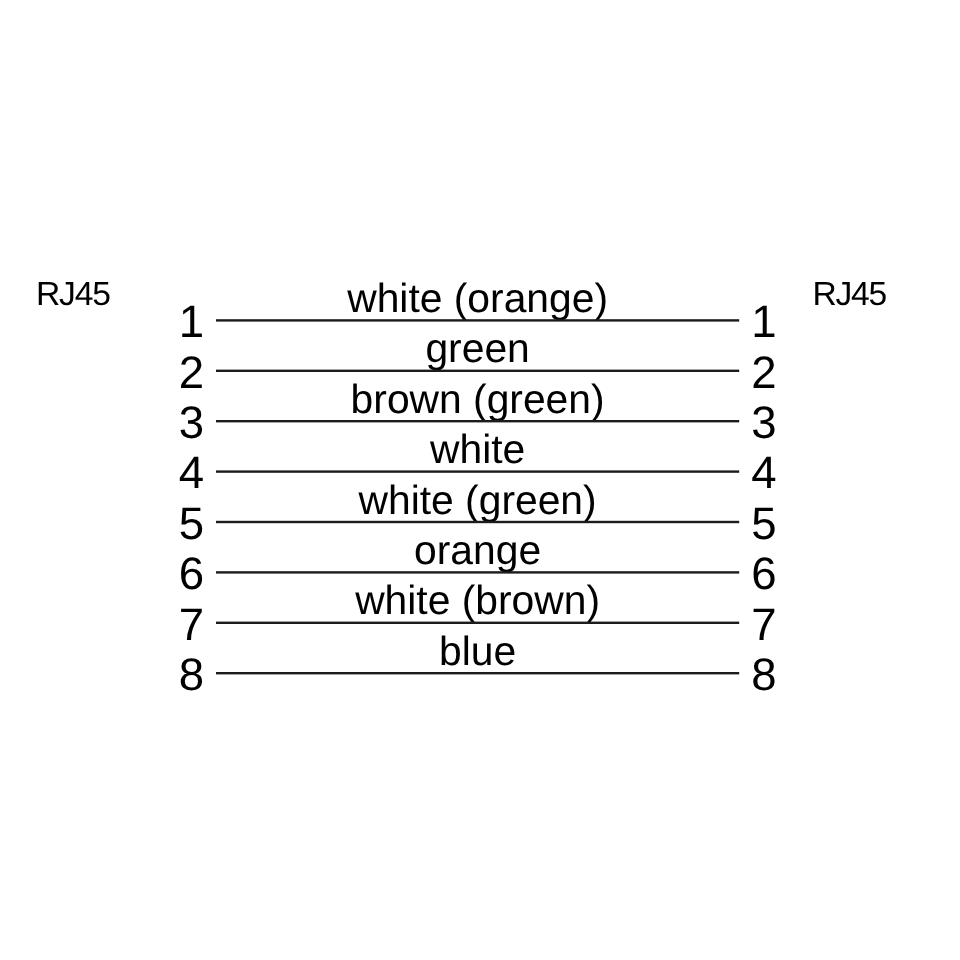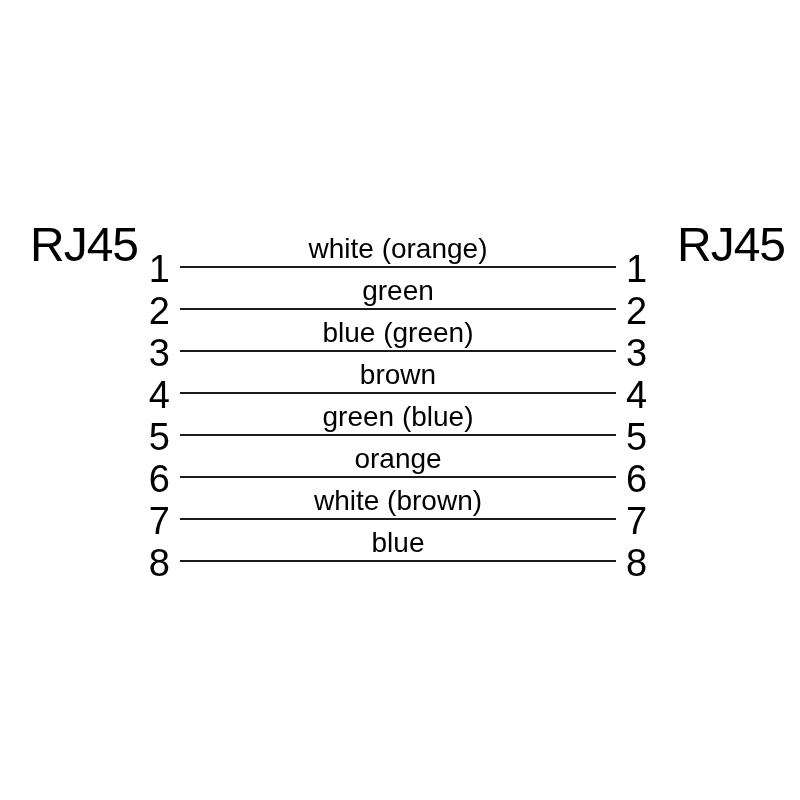--- a/index.html
+++ b/index.html
@@ -12,21 +12,21 @@
     width: 800px;
     height: 800px;
     background: var(--bg, #ffffff);
     font-family: "Liberation Sans", sans-serif;
     color: var(--text, #000000);
     overflow: hidden;
   }
   .connector-label {
     position: absolute;
     top: 227px;
-    font-size: 48px;
+    font-size: 28px;
     line-height: 36px;
     letter-spacing: -1px;
     white-space: nowrap;
   }
   .connector-left  { left: 30px; }
   .connector-right { left: 677px; }
 
   .row {
     position: absolute;
     left: 0;
@@ -57,21 +57,21 @@
     left: 626px;
     width: 70px;
     text-align: left;
   }
   .wire-label {
     position: absolute;
     left: 180px;
     width: 436px;
     top: -35px;
     text-align: center;
-    font-size: 28px;
+    font-size: 34px;
     line-height: 34px;
     white-space: nowrap;
   }
 </style>
 </head>
 <body>
 
 <div id="canvas" style="--bg: #ffffff; --text: #000000; --line: #1c1c1c;">
 
   <div class="connector-label connector-left">RJ45</div>
@@ -87,35 +87,35 @@
 
   <div class="row" style="--y:309px">
     <span class="pin pin-left">2</span>
     <span class="wire-label">green</span>
     <span class="wire-line"></span>
     <span class="pin pin-right">2</span>
   </div>
 
   <div class="row" style="--y:351px">
     <span class="pin pin-left">3</span>
-    <span class="wire-label">blue (green)</span>
+    <span class="wire-label">brown (green)</span>
     <span class="wire-line"></span>
     <span class="pin pin-right">3</span>
   </div>
 
   <div class="row" style="--y:393px">
     <span class="pin pin-left">4</span>
-    <span class="wire-label">brown</span>
+    <span class="wire-label">white</span>
     <span class="wire-line"></span>
     <span class="pin pin-right">4</span>
   </div>
 
   <div class="row" style="--y:435px">
     <span class="pin pin-left">5</span>
-    <span class="wire-label">green (blue)</span>
+    <span class="wire-label">white (green)</span>
     <span class="wire-line"></span>
     <span class="pin pin-right">5</span>
   </div>
 
   <div class="row" style="--y:477px">
     <span class="pin pin-left">6</span>
     <span class="wire-label">orange</span>
     <span class="wire-line"></span>
     <span class="pin pin-right">6</span>
   </div>

